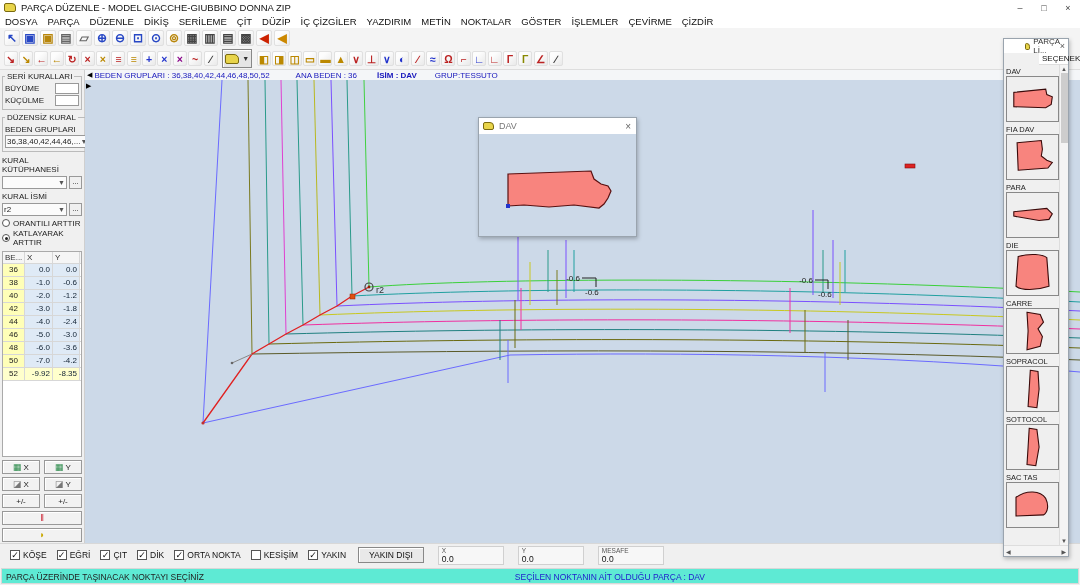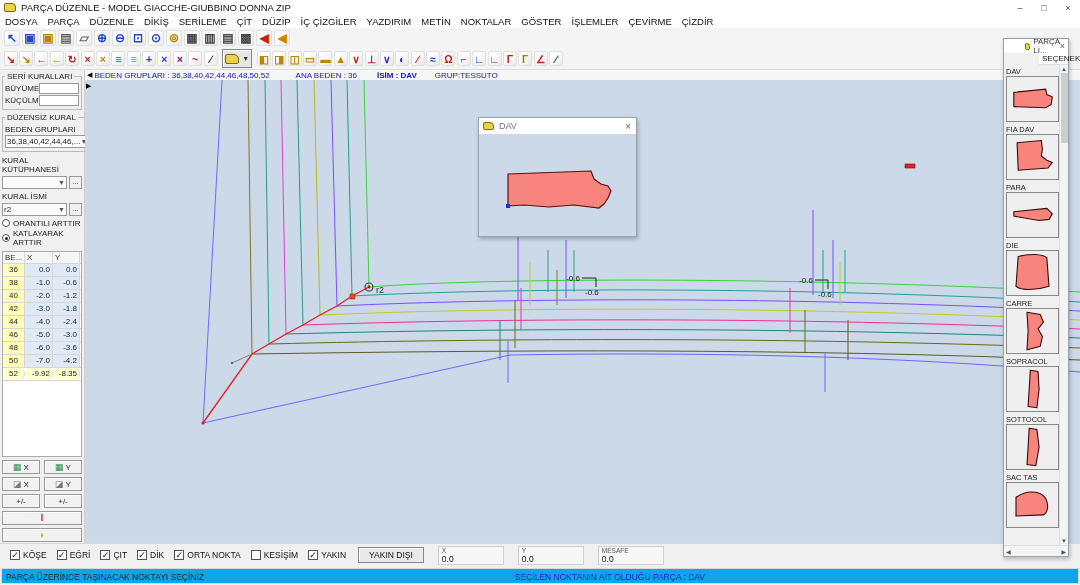--- a/index.html
+++ b/index.html
@@ -25,39 +25,39 @@
   .tb2 .ti { width:14px; height:15px; font-size:10.5px; margin:0 0.7px; }
   .pressed-tool { display:inline-flex; align-items:center; height:19px; margin:0 4px; padding:0 2px; background:#e6e6e6; border:1px solid #888; box-shadow:inset 1px 1px 0 #fff; }
   .pressed-tool .chip { width:14px; height:10px; background:#e8d44a; border:1px solid #7a6a10; border-radius:2px 5px 2px 2px; }
   .drop-arrow { font-size:7px; color:#333; margin-left:3px; }
 
   
   .left-panel { position:absolute; left:0; top:70px; width:85px; height:473px; background:#f0f0f0; border-right:1px solid #cfcfcf; display:flex; flex-direction:column; padding:1px 2px; font-size:8px; color:#222; }
   fieldset { border:1px solid #bbb; margin:1px 0 2px; padding:1px 2px 2px; }
   legend { font-size:8px; padding:0 2px; }
   .lp-row { display:flex; align-items:center; margin:1px 0; }
-  .lp-row label { width:34px; }
+  .lp-row label { width:50px; }
   .lp-input { flex:1; height:11px; background:#fff; border:1px solid #999; }
   .lp-label { margin:2px 0 1px; }
   .combo { display:flex; align-items:center; height:13px; background:#fbfbfb; border:1px solid #999; padding:0 1px; overflow:hidden; white-space:nowrap; flex:1; }
   .combo .chev { margin-left:auto; font-size:7px; color:#555; }
   .dots-btn { width:13px; height:13px; margin-left:2px; background:#f0f0f0; border:1px solid #999; text-align:center; line-height:9px; font-size:8px; }
   .radio-row { display:flex; align-items:center; margin:1.5px 0; }
   .radio { width:8px; height:8px; border:1px solid #555; border-radius:50%; margin-right:3px; position:relative; background:#fff; flex:none; }
   .radio.sel::after { content:""; position:absolute; left:1.5px; top:1.5px; width:3px; height:3px; border-radius:50%; background:#222; }
 
   .table-wrap { flex:1; background:#fff; border:1px solid #aaa; margin-top:2px; overflow:hidden; }
   .gt-row { display:flex; height:13px; border-bottom:1px solid #d7d7d7; }
   .gt-row.hdr { background:#f5f5f5; height:12px; }
   .gt-c { border-right:1px solid #d7d7d7; padding:1px 2px; overflow:hidden; }
   .gt-c.c0 { width:22px; background:#ffffb8; text-align:center; }
   .gt-c.c1 { width:28px; background:#dfeaf6; text-align:right; color:#123; }
   .gt-c.c2 { width:27px; background:#dfeaf6; text-align:right; color:#123; }
   .gt-row.hdr .gt-c { background:#f5f5f5; color:#333; text-align:left; }
-  .gt-row.sel .gt-c { background:#ffffcc;border-radius:6px; }
+  .gt-row.sel .gt-c { background:#ffffcc; }
 
   .lp-buttons { margin-top:3px; }
   .lpb-row { display:flex; margin-bottom:3px; }
   .lp-btn { flex:1; height:14px; background:#f2f2f2; border:1px solid #999; box-shadow:inset 1px 1px 0 #fff; display:flex; align-items:center; justify-content:center; font-size:8px; gap:2px; }
   .lpb-row .lp-btn + .lp-btn { margin-left:4px; }
   .lp-btn .g { font-size:9px; }
 
   
   .canvas { position:absolute; left:85px; top:70px; width:995px; height:473px; background:#ccd9e8; }
   .canvas-header { position:absolute; left:0; top:0; width:995px; height:10px; background:#f4f6f8; display:flex; align-items:center; font-size:8px; color:#1515bb; white-space:nowrap; overflow:hidden; }
@@ -92,21 +92,21 @@
   .snap-bar { position:absolute; left:0; top:543px; width:1080px; height:23px; background:#f0f0f0; border-top:1px solid #d8d8d8; display:flex; align-items:center; font-size:8.5px; }
   .cb-item { display:flex; align-items:center; margin-left:10px; white-space:nowrap; }
   .cb-box { width:10px; height:10px; background:#fff; border:1px solid #555; margin-right:3px; display:flex; align-items:center; justify-content:center; font-size:9px; color:#111; flex:none; }
   .devre-btn { margin-left:12px; height:16px; padding:0 10px; background:#e9e9e9; border:1px solid #888; box-shadow:inset 1px 1px 0 #fff; display:flex; align-items:center; font-size:8.5px; }
   .coord-field { width:66px; height:19px; border:1px solid #d0d0d0; background:#f7f7f7; margin-left:14px; padding:0px 3px; }
   .coord-field .cl { font-size:6.5px; color:#555; line-height:7px; }
   .coord-field .cv { font-size:8.5px; line-height:10px; }
 
   
   .status-bar { position:absolute; left:0; top:566px; width:1080px; height:19px; background:#f0f0f0; }
-  .status-inner { position:absolute; left:1px; top:2px; right:1px; bottom:1px; background:#0ea5e9; border:1px solid #d8d8d8; }
+  .status-inner { position:absolute; left:1px; top:2px; right:1px; bottom:1px; background:#5eead4; border:1px solid #d8d8d8; }
   .status-left { position:absolute; left:4px; top:3px; font-size:8.5px; color:#222; }
   .status-right { position:absolute; left:56.5%; top:3px; transform:translateX(-50%); font-size:8.5px; color:#2222cc; }
 </style>
 </head>
 <body>
 
 <div class="app">
 
   <div class="titlebar">
     <span class="app-icon"></span>

